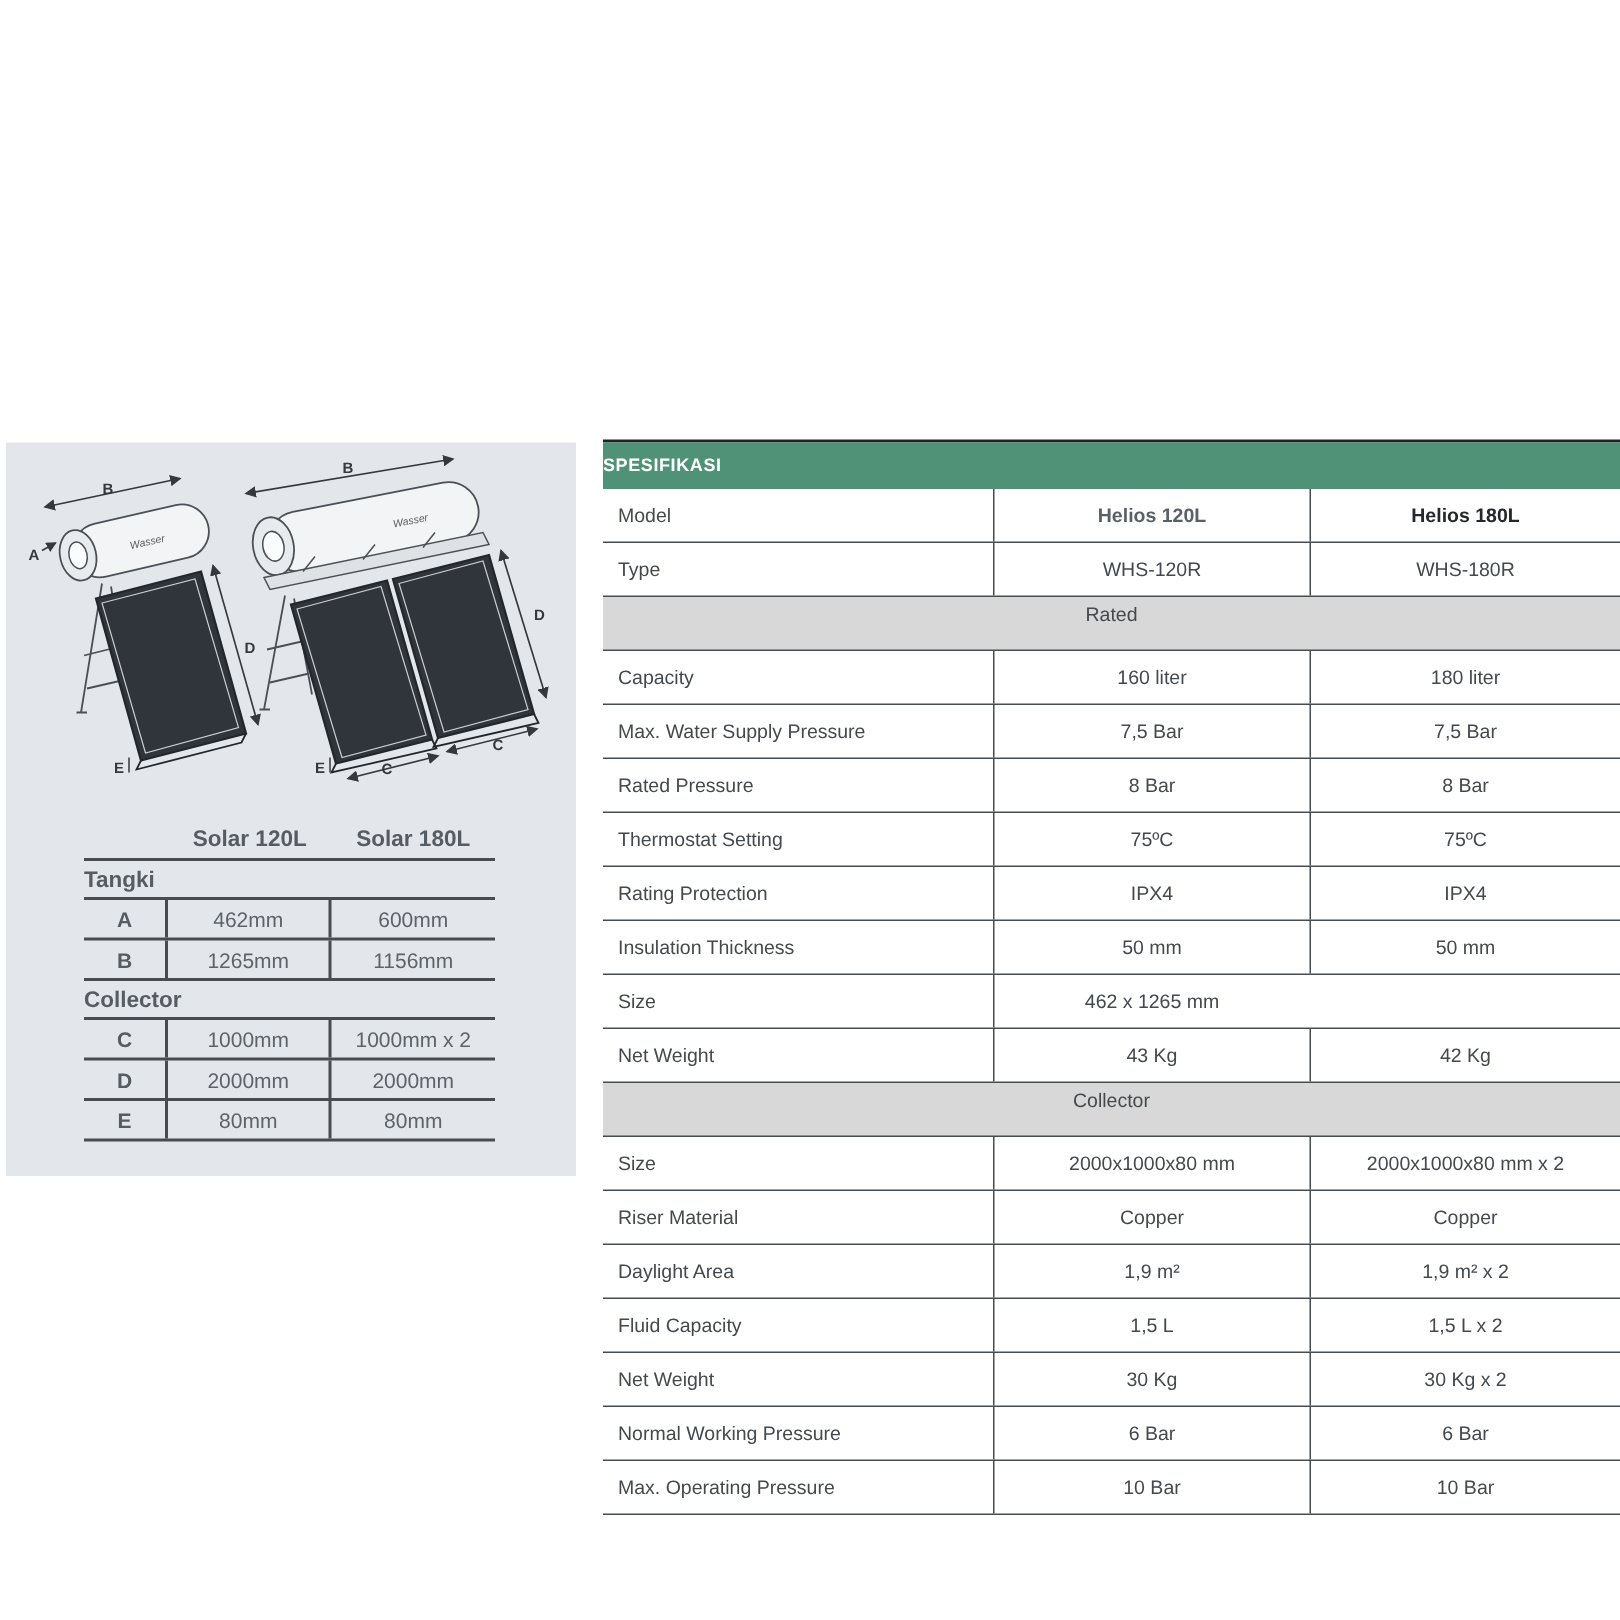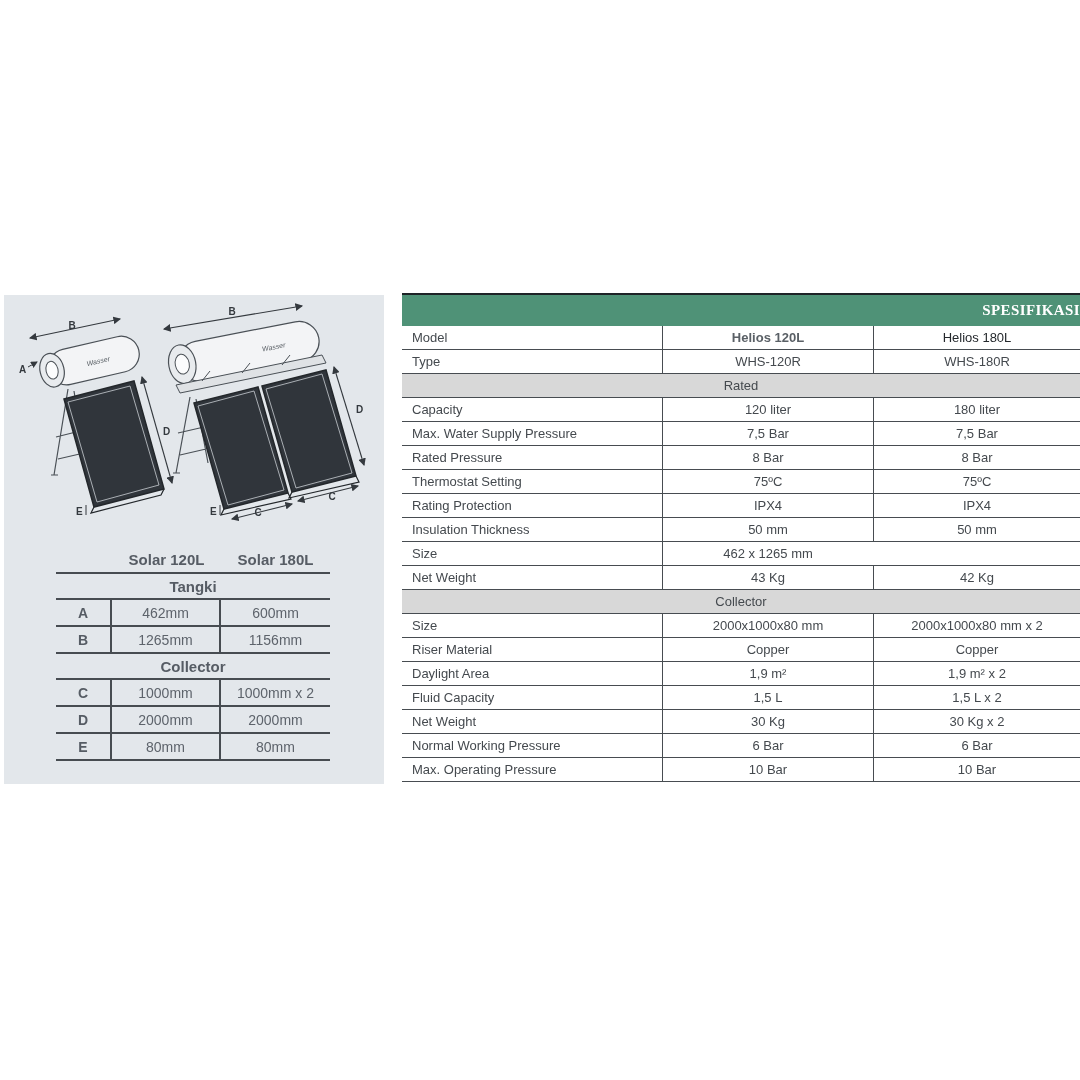--- a/index.html
+++ b/index.html
@@ -20,40 +20,40 @@
   .d1{position:absolute;left:10px;top:20px;}
   .d2{position:absolute;left:150px;top:6px;}
   .dim-label{font-size:10px;font-weight:bold;fill:#34393e;}
   .brand-txt{font-size:7px;font-style:italic;fill:#5a6066;}
 
   
   .lt{position:absolute;left:52px;top:251px;width:274px;}
   .lt-h{display:grid;grid-template-columns:56px 109px 109px;height:28px;align-items:center;
     border-bottom:2px solid var(--line);font-weight:bold;font-size:15px;color:#565c64;}
   .lt-h div{text-align:center;}
-  .lt-band{height:26px;line-height:26px;text-align:center;font-weight:bold;font-size:15px;
+  .lt-band{height:26px;line-height:26px;text-align:left;font-weight:bold;font-size:15px;
     color:#565c64;border-bottom:2px solid var(--line);}
   .lt-r{display:grid;grid-template-columns:56px 109px 109px;height:27px;
     border-bottom:2px solid var(--line);font-size:14px;color:#5d636b;}
   .lt-r .k{display:flex;align-items:center;justify-content:center;font-weight:bold;
     color:#565c64;border-right:2px solid var(--line);}
   .lt-r .v1{display:flex;align-items:center;justify-content:center;border-right:2px solid var(--line);}
   .lt-r .v2{display:flex;align-items:center;justify-content:center;}
 
   
   .spec{position:absolute;left:402px;top:293px;width:678px;border-top:2px solid #1e2327;}
   .spec-title{height:31px;line-height:31px;background:var(--accent);color:#ffffff;
-    text-align:right;font-weight:bold;font-size:15px;letter-spacing:.4px;font-family:Liberation Serif, serif;}
-  .srow{display:grid;grid-template-columns:260px 211px 1fr;height:24px;
+    text-align:left;font-weight:bold;font-size:12px;letter-spacing:.4px;}
+  .srow{display:grid;grid-template-columns:260px 211px 1fr;height:36px;
     border-bottom:1px solid var(--line);font-size:13px;background:#fff;}
   .srow .c1{display:flex;align-items:center;padding-left:10px;}
   .srow .c2,.srow .c3{display:flex;align-items:center;justify-content:center;border-left:1px solid var(--line);}
   .srow.band{display:block;background:var(--band);text-align:center;line-height:23px;}
   .semi{font-weight:bold;color:#5a6066;}
-  .boldv{font-weight:normal;color:#24282c;}
+  .boldv{font-weight:bold;color:#24282c;}
 </style>
 </head>
 <body>
 
 <div class="stage">
 
   <div class="panel">
     <div class="diagrams">
 
       <svg class="d1" width="160" height="206" viewBox="0 0 160 206">
@@ -196,21 +196,21 @@
     <div class="srow">
       <div class="c1">Type</div>
       <div class="c2">WHS-120R</div>
       <div class="c3">WHS-180R</div>
     </div>
 
     <div class="srow band">Rated</div>
 
     <div class="srow">
       <div class="c1">Capacity</div>
-      <div class="c2">120 liter</div>
+      <div class="c2">160 liter</div>
       <div class="c3">180 liter</div>
     </div>
     <div class="srow">
       <div class="c1">Max. Water Supply Pressure</div>
       <div class="c2">7,5 Bar</div>
       <div class="c3">7,5 Bar</div>
     </div>
     <div class="srow">
       <div class="c1">Rated Pressure</div>
       <div class="c2">8 Bar</div>

